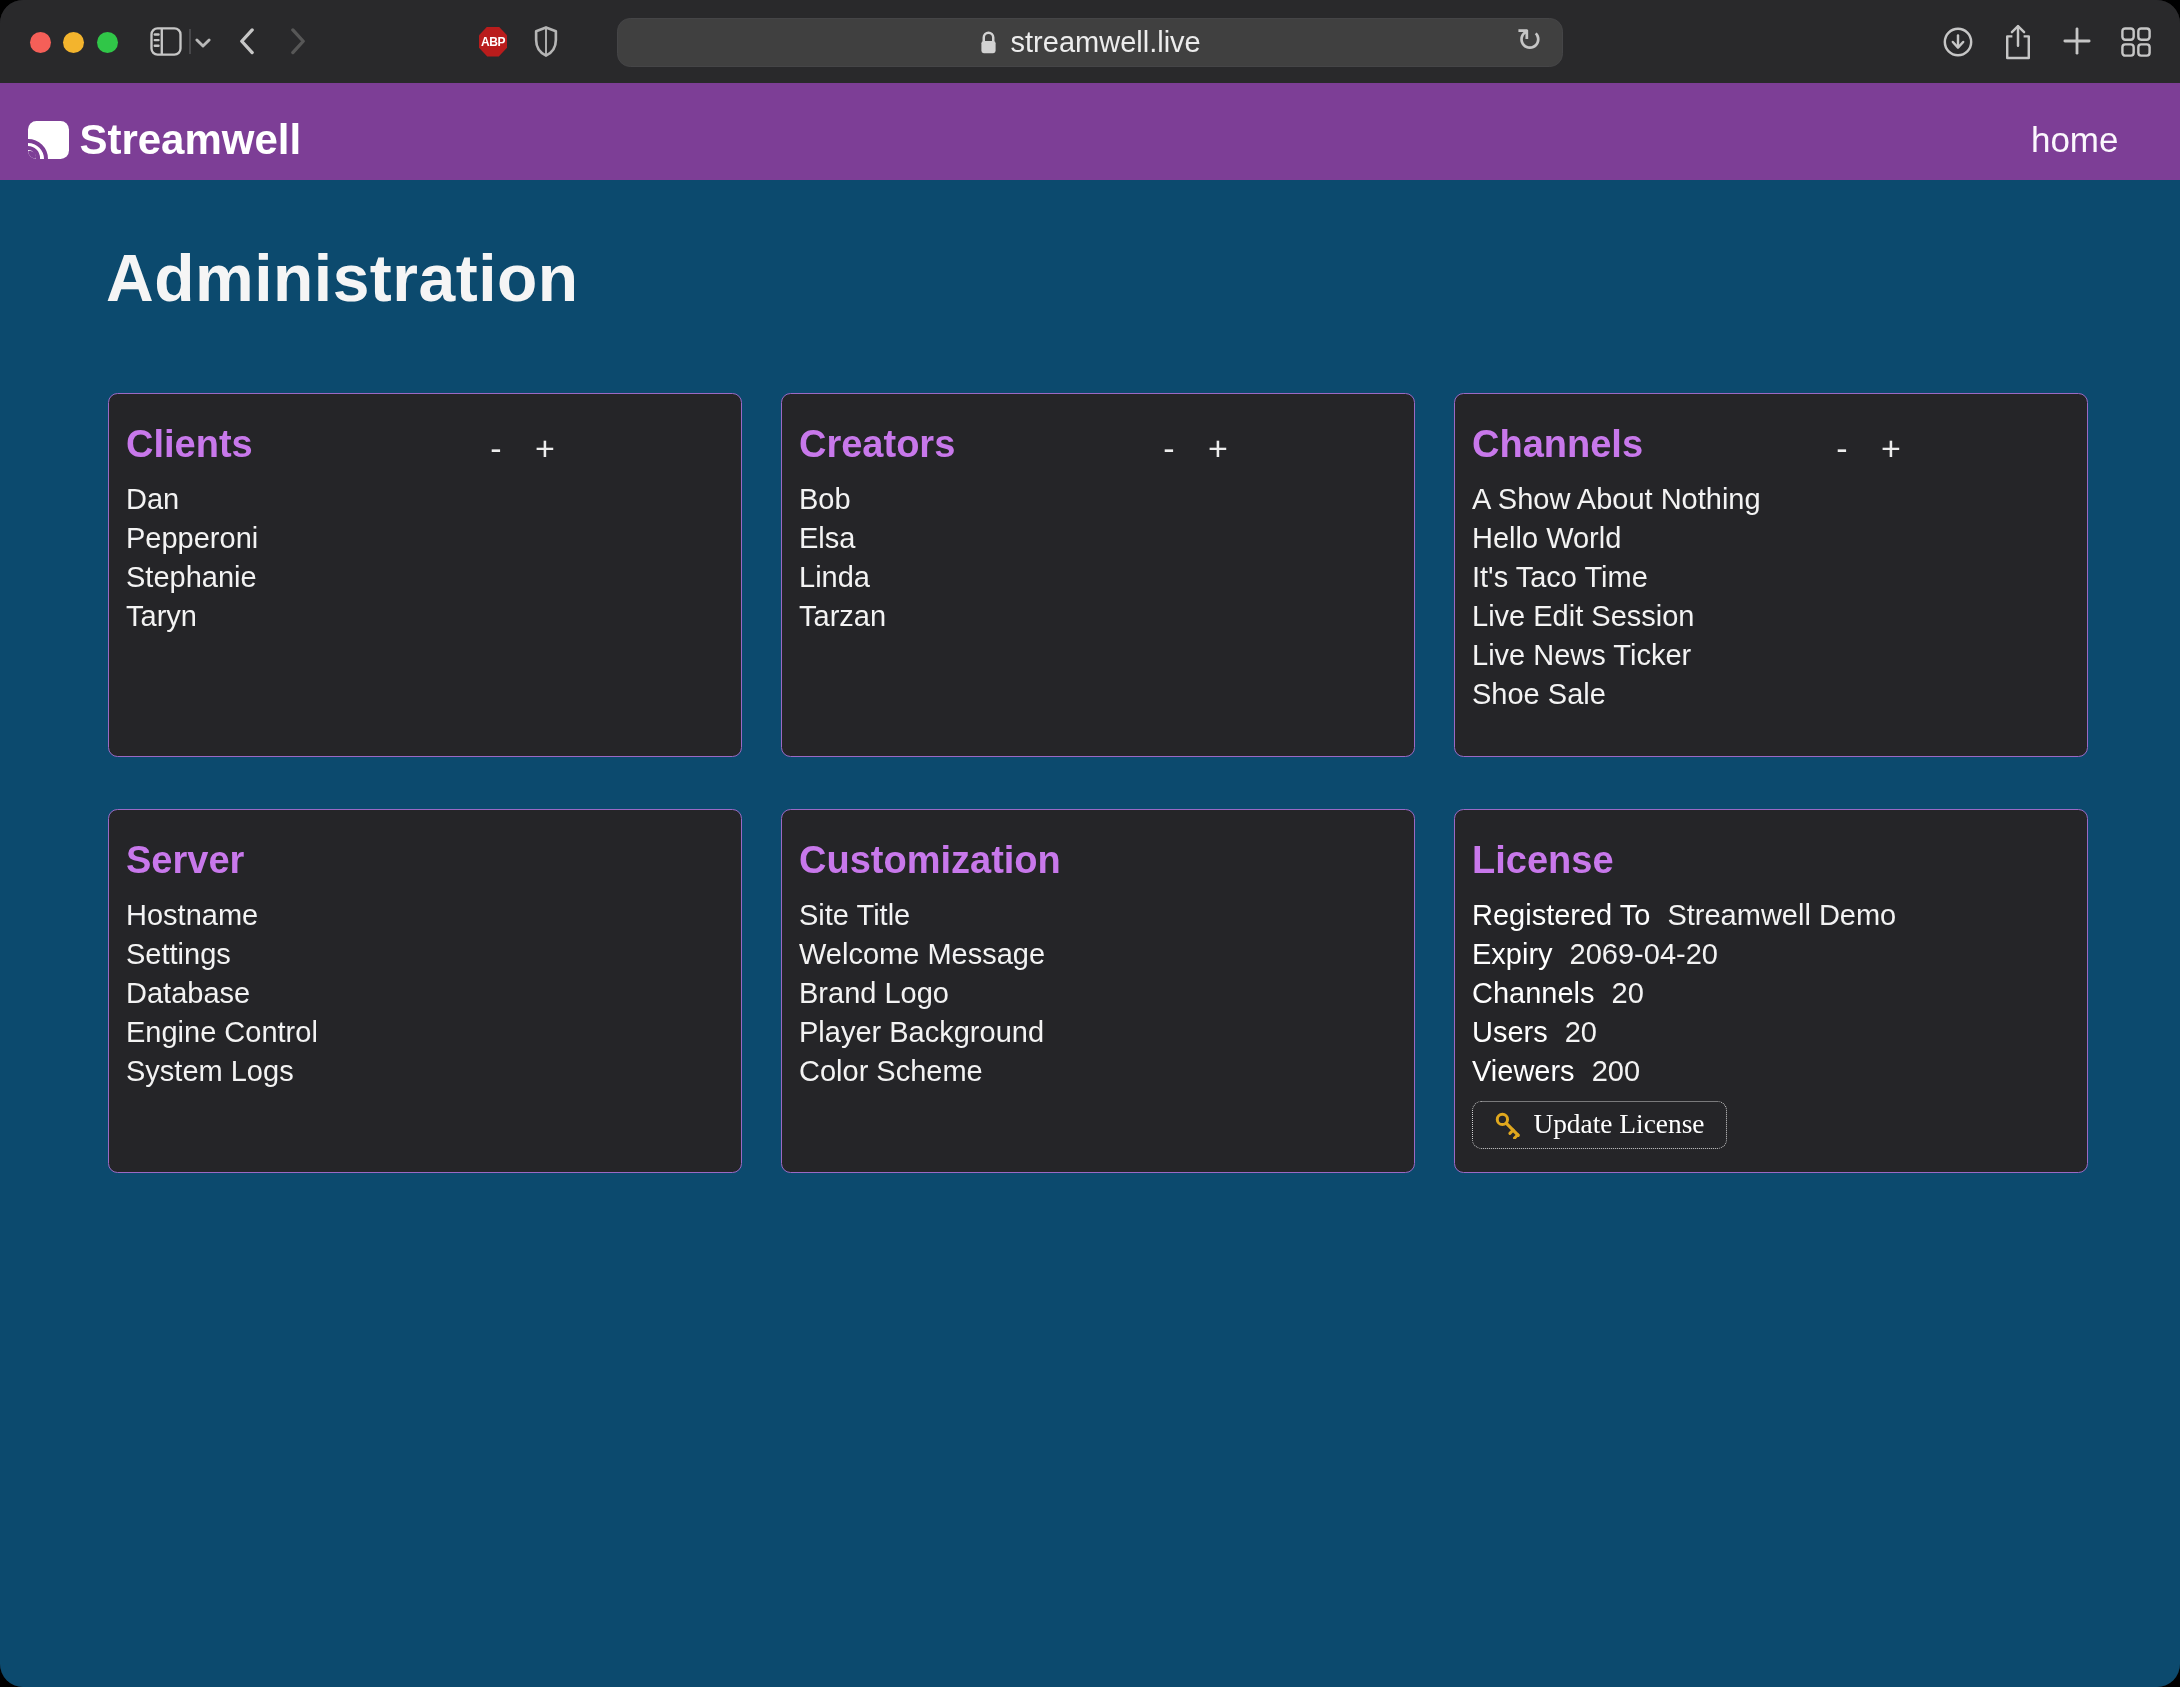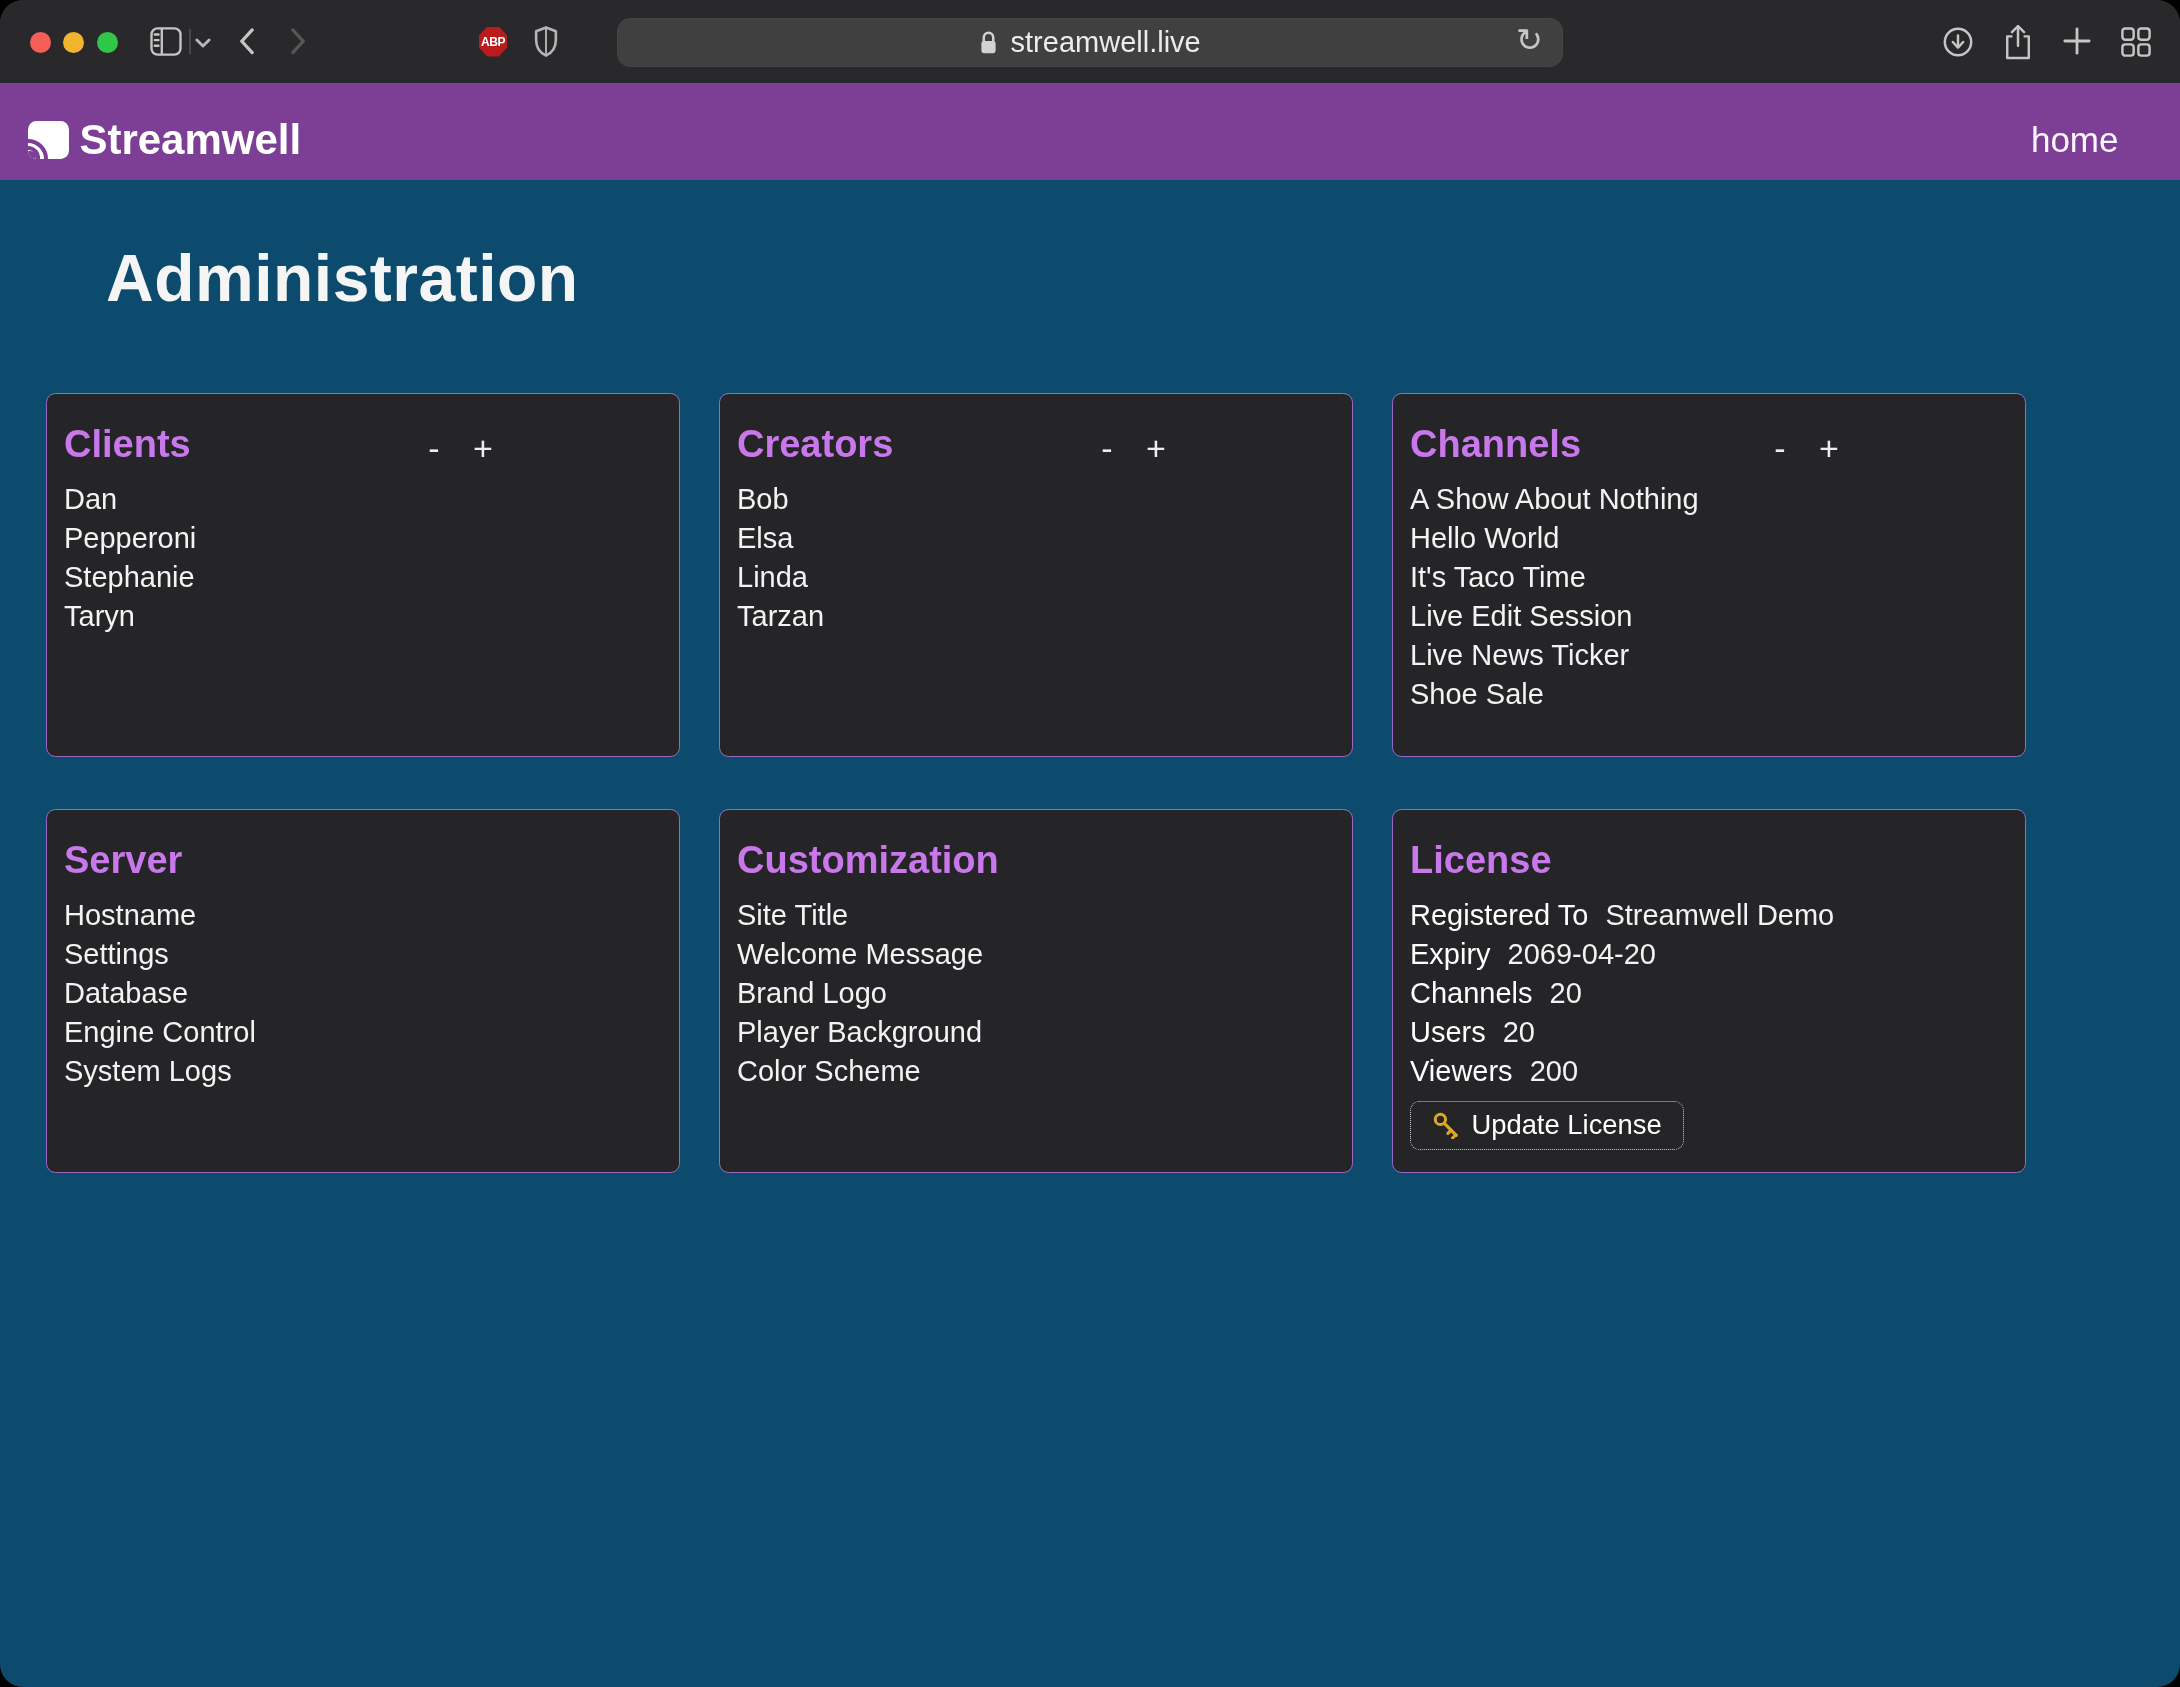--- a/index.html
+++ b/index.html
@@ -59,21 +59,21 @@
   .nav-link { color:#fbf7fd; font-size:35px; text-decoration:none; }
   .nav-link.active { font-weight:700; color:#fff; }
 
   
   .content { flex:1; background:#0c4a6e; }
   .page-title {
     margin:59px 0 76px 106px; font-size:66px; line-height:78px;
     font-weight:700; color:#f5f5f5; letter-spacing:0.5px;
   }
   .cards {
-    margin-left:46px; display:grid;
+    margin-left:108px; display:grid;
     grid-template-columns:repeat(3, 634px);
     gap:52px 39px;
   }
   .card {
     position:relative; width:634px; height:364px;
     background:#252528; border:1.9px solid #9b69c4; border-radius:9.5px;
     padding:28px 38px 0 17px;
   }
   .card h2 { margin:0; font-size:38px; line-height:45px; font-weight:700; color:#c878eb; }
   .card ul { list-style:none; margin:13.2px 0 0; padding:0; }
@@ -89,21 +89,21 @@
 
   .fields { margin-top:13.2px; }
   .field { display:flex; gap:17px; font-size:29px; line-height:39px; }
   .field .lbl { font-weight:400; color:#fff; }
   .field .val { color:#f3f3f3; }
 
   .update-btn {
     margin-top:9.5px; display:inline-flex; align-items:center; gap:11.4px;
     padding:7.6px 21px; background:transparent;
     border:1.9px dotted #d0d0d0; border-radius:9.5px;
-    color:#fff; font-size:27.4px; font-family:Liberation Sans, sans-serif;
+    color:#fff; font-size:27.4px; font-family:Liberation Serif, serif;
   }
 </style>
 </head>
 <body>
 
 <div class="window">
 
   <div class="chrome">
     <div class="abs light red" style="left:30px; top:32px;"></div>
     <div class="abs light yellow" style="left:63px; top:32px;"></div>

